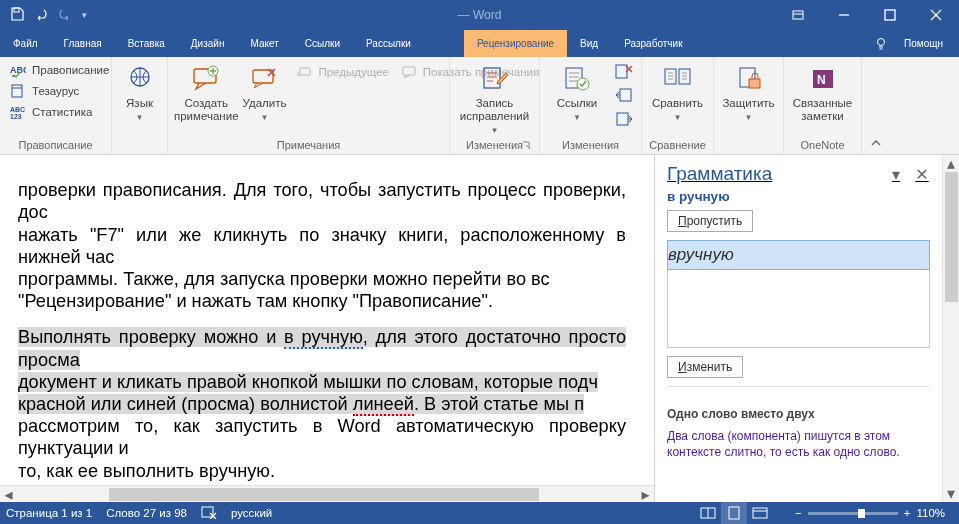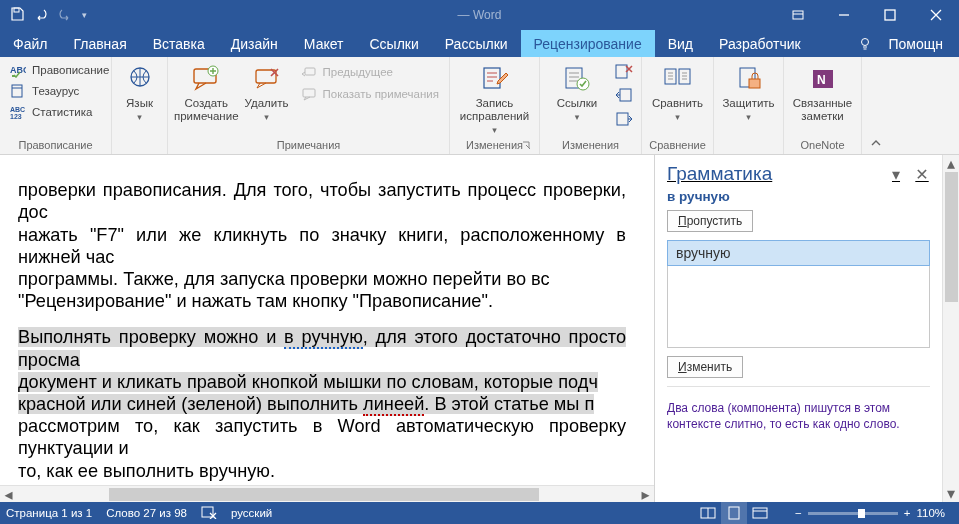--- a/index.html
+++ b/index.html
@@ -8,36 +8,36 @@
   
   .titlebar { height: 30px; background:#2b579a; display:flex; align-items:center; color:#fff; font-size:12px; position:relative; }
   .titlebar .qat { display:flex; align-items:center; gap:10px; padding-left:10px; }
   .titlebar .qat span svg, .titlebar .qat .glyph { width:14px; height:14px; }
   .titlebar .title { position:absolute; left:50%; transform:translateX(-50%); opacity:.55; font-size:12px; white-space:nowrap; }
   .titlebar .wincontrols { margin-left:auto; display:flex; }
   .titlebar .winbtn { width:46px; height:30px; display:flex; align-items:center; justify-content:center; }
   .titlebar .winbtn svg { stroke:#fff; }
 
   
-  .tabs { height:27px; background:#2b579a; display:flex; align-items:stretch; color:#fff; font-size:14px; }
+  .tabs { height:27px; background:#2b579a; display:flex; align-items:stretch; color:#fff; font-size:10px; }
   .tab { padding:0 13px; display:flex; align-items:center; }
   .tab.file { font-weight:400; }
-  .tab.active { background:#7dd3fc; color:#2b579a; }
+  .tab.active { background:#fdba74; color:#2b579a;margin-left:40px; }
   .tabs .help { margin-left:auto; display:flex; align-items:center; padding:0 16px; gap:16px; }
 
   
   .ribbon { height:98px; background:#f3f3f3; border-bottom:1px solid #d4d4d4; display:flex; }
   .group { border-right:1px solid #e1e1e1; padding:4px 6px 0 6px; display:flex; flex-direction:column; position:relative; min-width:0; }
   .group .controls { flex:1; display:flex; align-items:flex-start; gap:4px; }
   .group .label { height:18px; font-size:11px; color:#666; text-align:center; display:flex; align-items:center; justify-content:center; position:relative; }
   .group .label .dlg { position:absolute; right:0; bottom:1px; width:12px; height:12px; }
   .bigbtn { width:62px; display:flex; flex-direction:column; align-items:center; gap:2px; font-size:11.5px; color:#444; text-align:center; line-height:1.15; padding-top:2px; }
   .bigbtn .ico { width:32px; height:32px; display:flex; align-items:center; justify-content:center; }
   .bigbtn .arrow { font-size:9px; color:#666; }
-  .smallcol { display:flex; flex-direction:column; gap:4px; padding-top:2px; }
+  .smallcol { display:flex; gap:4px; padding-top:2px; }
   .smallbtn { display:flex; align-items:center; gap:6px; font-size:11.5px; color:#444; padding:1px 4px; white-space:nowrap; }
   .smallbtn.disabled { color:#b0b0b0; }
   .smallbtn .ico { width:16px; height:16px; display:flex; align-items:center; justify-content:center; }
   .sidebtns { display:flex; flex-direction:column; gap:4px; padding-top:2px; margin-left:2px; }
   .sidebtns .ico { width:20px; height:20px; }
 
   .collapse { width:28px; display:flex; align-items:flex-end; justify-content:center; padding-bottom:4px; }
 
   
   .workspace { height: calc(524px - 30px - 27px - 98px - 22px); display:flex; background:#fff; }
@@ -59,21 +59,21 @@
   
   .pane { width:287px; background:#fff; display:flex; flex-direction:column; }
   .pane-head { display:flex; align-items:center; padding:8px 10px 2px 12px;text-decoration:underline; }
   .pane-head .title { font-size:19px; color:#2b579a; flex:1; }
   .pane-head .btn { width:20px; height:20px; display:flex; align-items:center; justify-content:center; color:#666; margin-left:6px; }
   .pane-sub { padding:2px 12px 6px 12px; font-size:13.5px; font-weight:600; color:#2b579a; }
   .pane-body { padding:0 12px 8px 12px; display:flex; flex-direction:column; gap:8px; flex:1; overflow:hidden; }
   .wbtn { display:inline-block; border:1px solid #adadad; background:#fdfdfd; padding:3px 10px; font-size:12px; color:#333; }
   .wbtn .ul { text-decoration:underline; }
   .suggestions { border:1px solid #c8c8c8; height:108px; background:#fff; }
-  .suggestions .item { padding:4px 8px; font-size:14px; color:#333; }
+  .suggestions .item { padding:4px 0; font-size:17px; color:#333;font-style:italic; }
   .suggestions .item.sel { background:#cfe4f7; border:1px solid #7fb2e5; margin:-1px; }
   .rule-head { font-size:12px; font-weight:600; color:#444; margin-top:6px; }
   .rule-body { font-size:12px; color:#4c1d95; line-height:1.3; }
   .pane-divider { height:1px; background:#e1e1e1; margin:0 0 6px 0; }
 
   
   .status { height:22px; background:#2b579a; color:#fff; font-size:11.5px; display:flex; align-items:center; padding:0 6px; gap:14px; }
   .status .sep { flex:1; }
   .status .viewbtns { display:flex; gap:0; }
   .status .viewbtn { width:26px; height:22px; display:flex; align-items:center; justify-content:center; }
@@ -373,21 +373,21 @@
       <p>
         <br>
         <span>проверки правописания. Для того, чтобы запустить процесс проверки, дос</span><br>
         <span>нажать "F7" или же кликнуть по значку книги, расположенному в нижней час</span><br>
         <span>программы. Также, для запуска проверки можно перейти во вс</span><br>
         <span>"Рецензирование" и нажать там кнопку "Правописание".</span>
       </p>
       <p>
         <span class="hl">Выполнять проверку можно и </span><span class="hl err-blue">в ручную</span><span class="hl">, для этого достаточно просто просма</span><br>
         <span class="hl">документ и кликать правой кнопкой мышки по словам, которые подч</span><br>
-        <span class="hl">красной или синей (зеленой) выполнить </span><span class="hl err-red">линеей</span><span class="hl">. В этой статье мы п</span><br>
+        <span class="hl">красной или синей (просма) волнистой </span><span class="hl err-red">линеей</span><span class="hl">. В этой статье мы п</span><br>
         <span>рассмотрим то, как запустить в Word автоматическую проверку пунктуации и</span><br>
         <span>то, как ее выполнить вручную.</span>
       </p>
     </div>
     <div class="hscroll">
       <div class="arrow">◂</div>
       <div class="track">
           <div class="thumb"></div>
         </div>
       <div class="arrow">▸</div>
@@ -405,20 +405,21 @@
       <div>
         <button class="wbtn"><span class="ul">П</span><span>ропустить</span></button>
       </div>
       <div class="suggestions">
         <div class="item sel">вручную</div>
       </div>
       <div>
         <button class="wbtn"><span class="ul">И</span><span>зменить</span></button>
       </div>
       <div class="pane-divider"></div>
+      <div class="rule-head">Одно слово вместо двух</div>
       <div class="rule-body">Два слова (компонента) пишутся в этом контексте слитно, то есть как одно слово.</div>
     </div>
   </div>
 
   <div class="vscroll">
     <div class="arrow">▴</div>
     <div class="track">
         <div class="thumb"></div>
       </div>
     <div class="arrow">▾</div>

